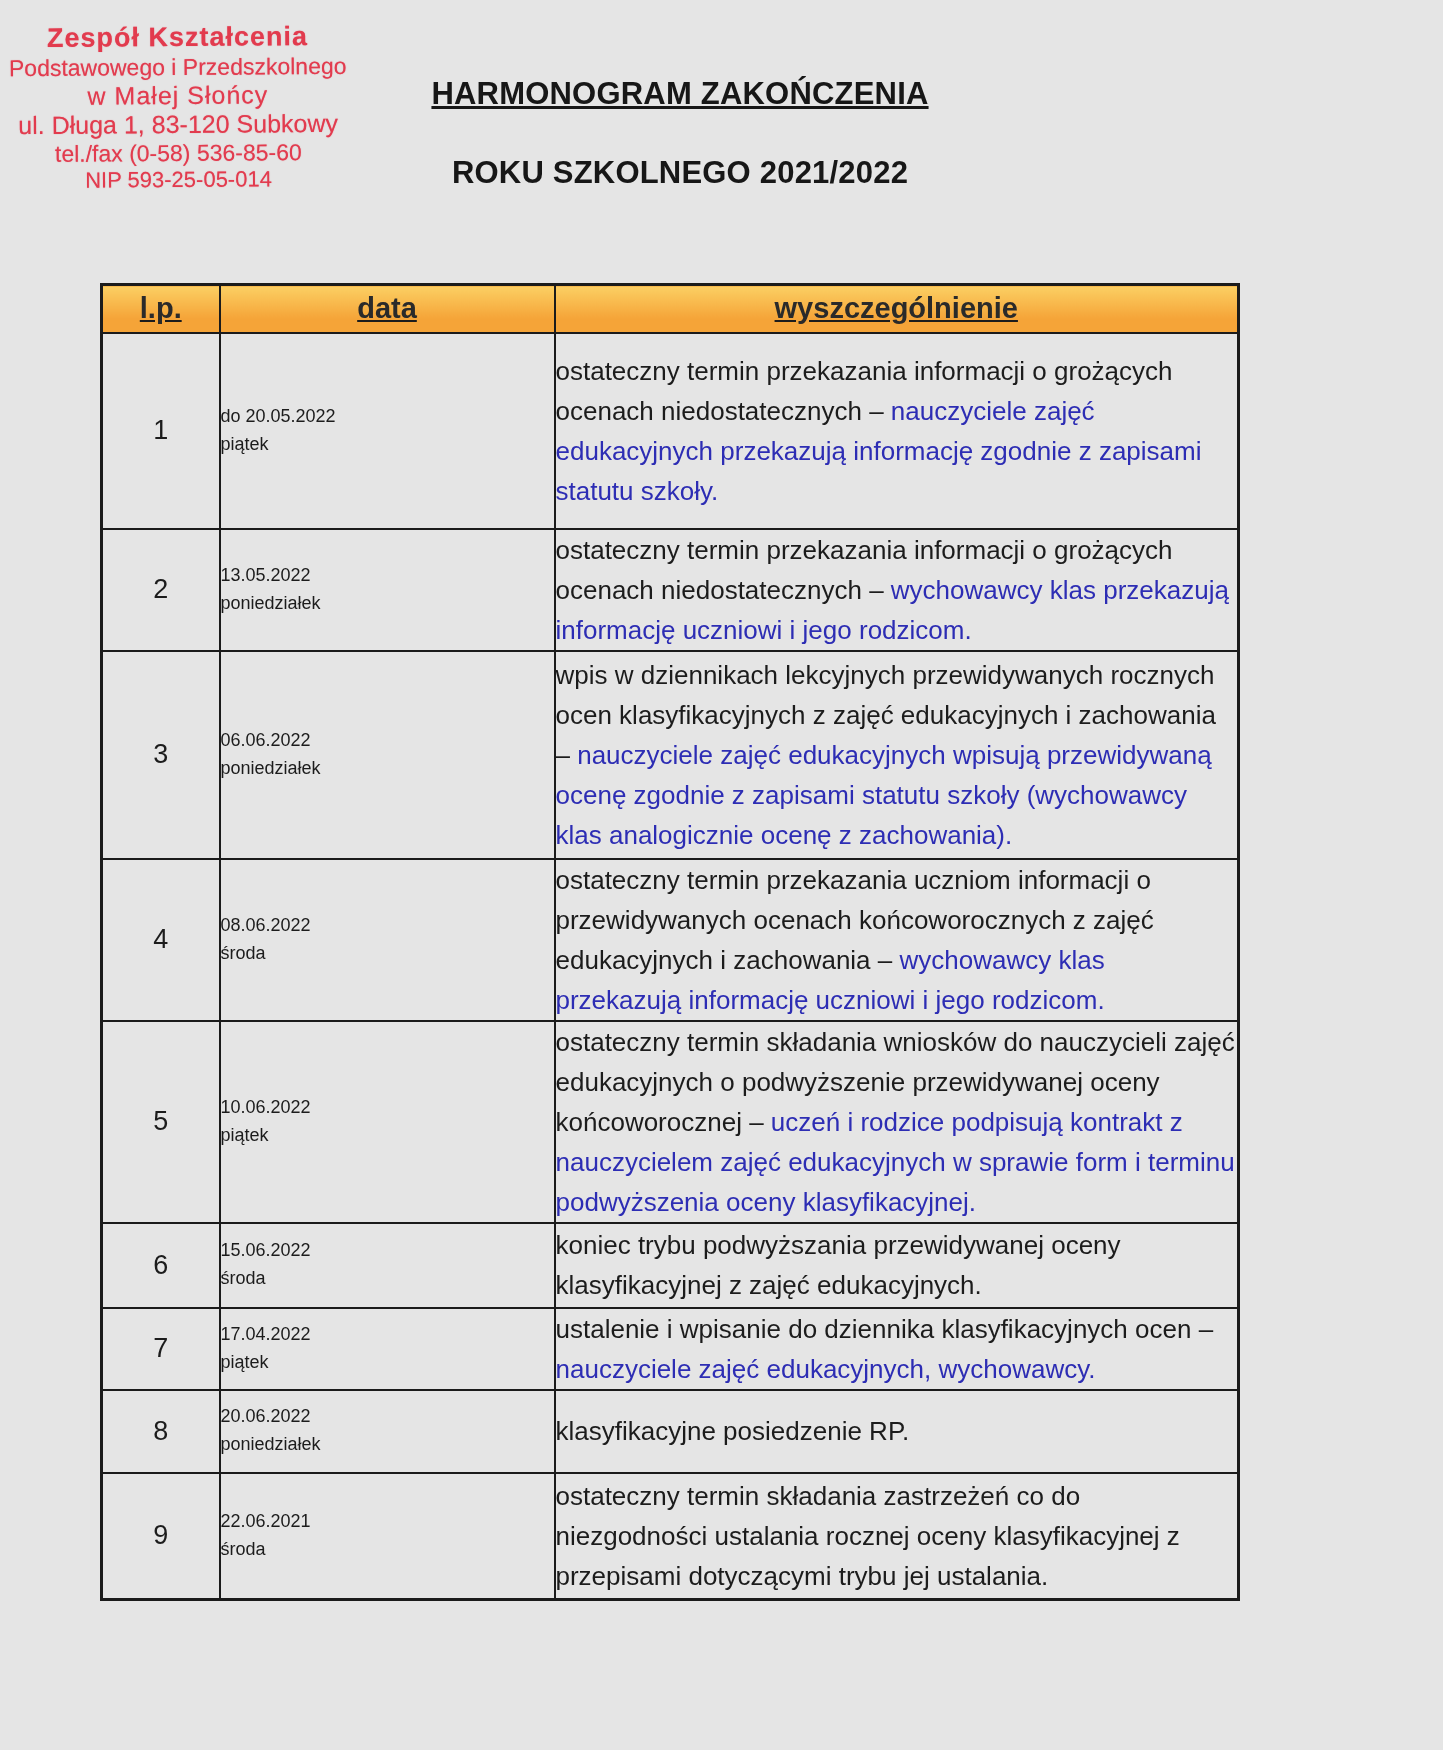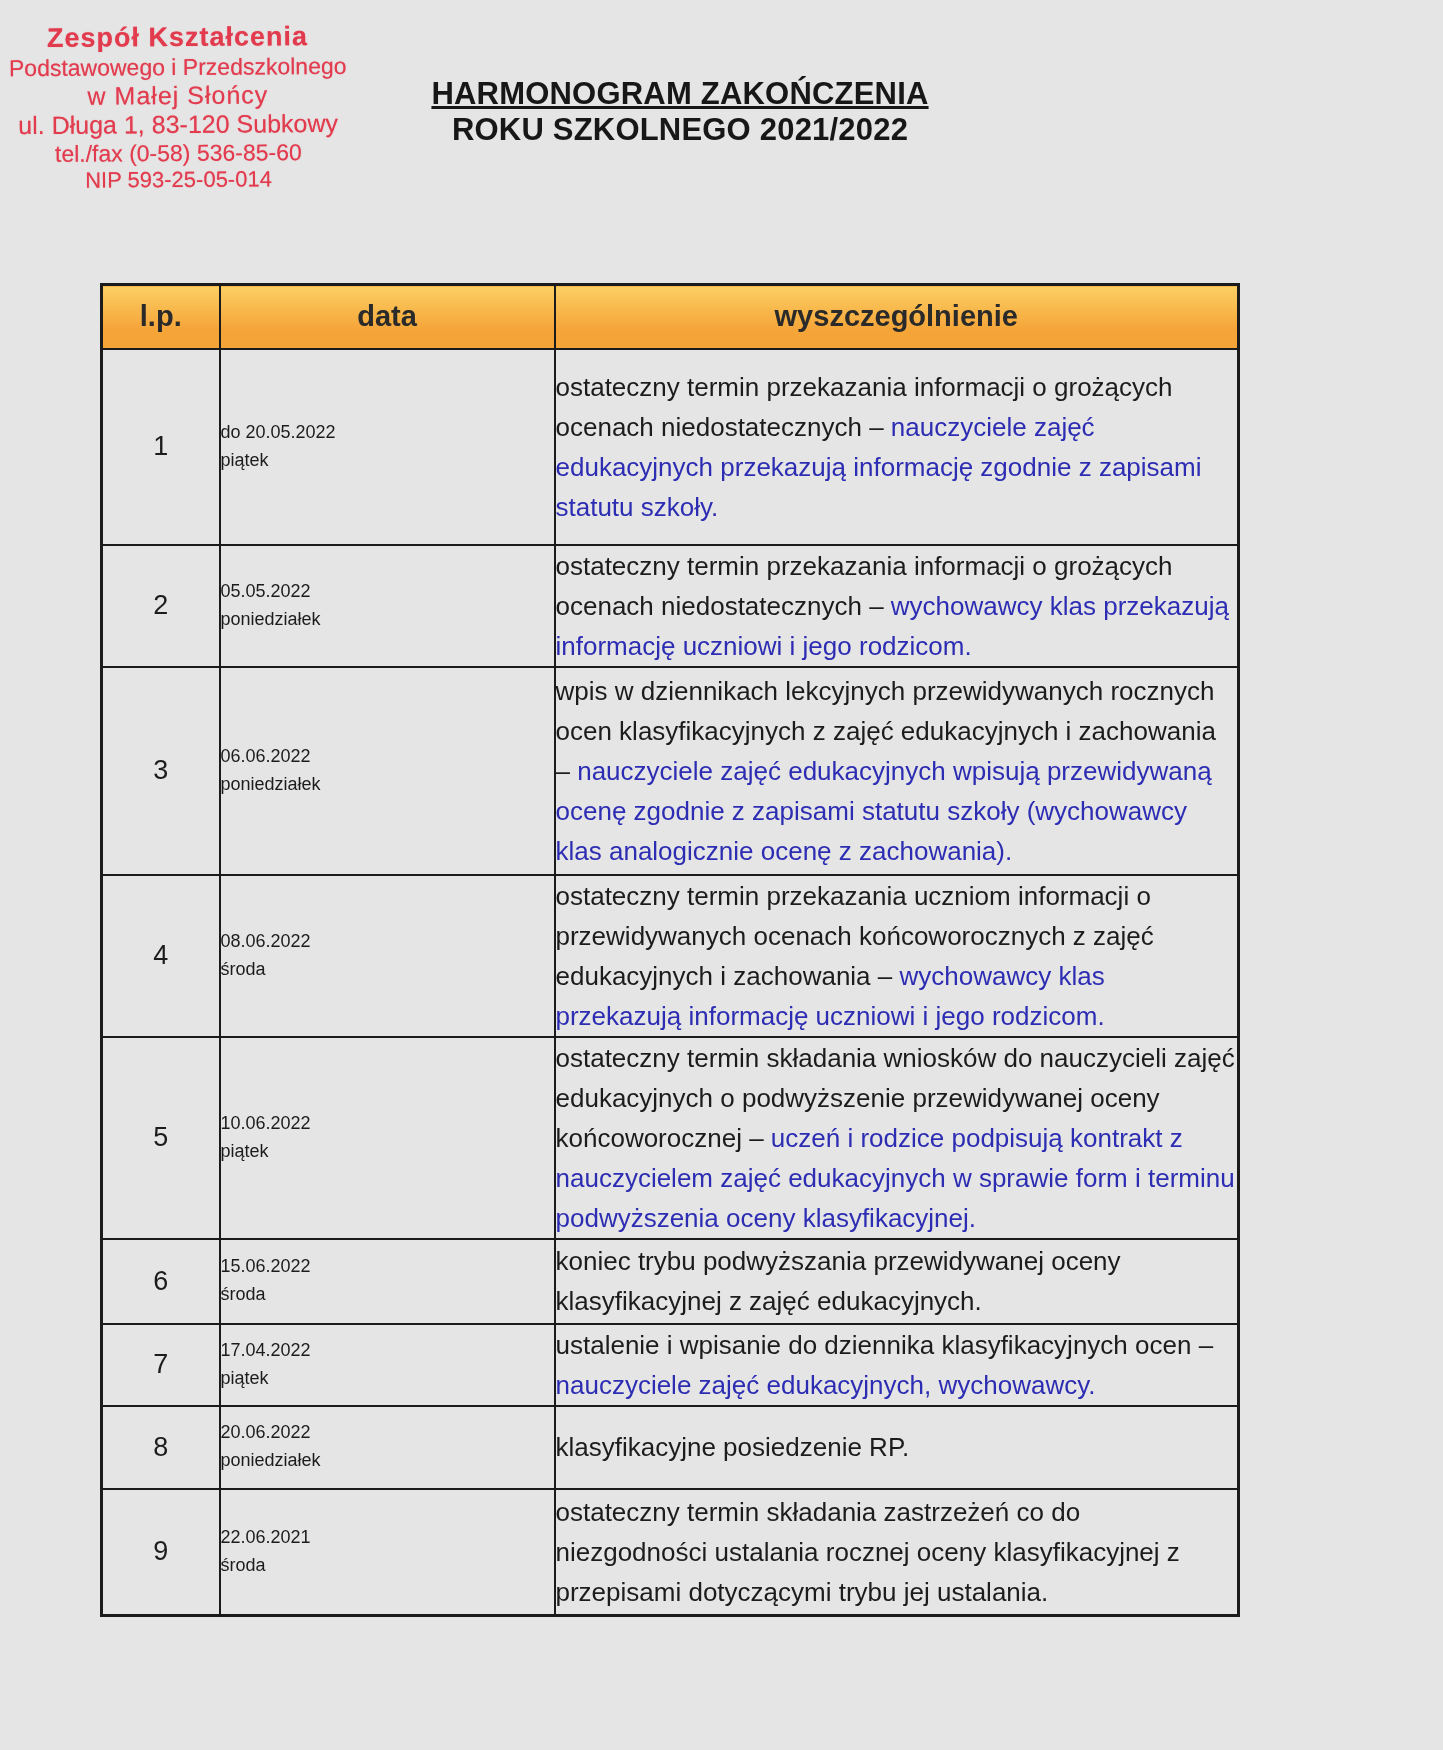--- a/index.html
+++ b/index.html
@@ -45,21 +45,21 @@
   .title-block {
     position: absolute;
     left: 395px;
     top: 76px;
     width: 570px;
     text-align: center;
     font-weight: bold;
     color: #171717;
   }
   .title-line-1 { font-size: 31px; letter-spacing: 0.2px; text-decoration: underline; }
-  .title-line-2 { font-size: 31px; letter-spacing: 0.2px; }
+  .title-line-2 { font-size: 31px; margin-top: 43px; letter-spacing: 0.2px; }
 
   
   table.schedule {
     position: absolute;
     left: 100px;
     top: 283px;
     width: 1137px;
     border-collapse: collapse;
     table-layout: fixed;
     border: 3px solid #1b1b1b;
@@ -67,21 +67,21 @@
   }
   table.schedule col.col-num  { width: 118px; }
   table.schedule col.col-date { width: 335px; }
   table.schedule col.col-desc { width: 684px; }
 
   table.schedule th, table.schedule td {
     border: 2px solid #1b1b1b;
     vertical-align: middle;
     padding: 0;
   }
-  table.schedule thead tr { height: 64px; }
+  table.schedule thead tr { height: 48px; text-decoration: underline; }
   table.schedule th {
     background: linear-gradient(180deg, var(--header-orange-top, #fbcf63) 0%, var(--header-orange-bottom, #f5a438) 70%);
     font-weight: bold;
     font-size: 29px;
     color: #2a2a2a;
     text-align: center;
   }
 
   td.c-num {
     text-align: center;
@@ -147,21 +147,21 @@
         <td class="c-num">1</td>
         <td class="c-date">
           <div>do 20.05.2022</div>
           <div>piątek</div>
         </td>
         <td class="c-desc"><span>ostateczny termin przekazania informacji o grożących ocenach niedostatecznych – </span><span class="blue">nauczyciele zajęć edukacyjnych przekazują informację zgodnie z zapisami statutu szkoły.</span></td>
       </tr>
       <tr>
         <td class="c-num">2</td>
         <td class="c-date">
-          <div>05.05.2022</div>
+          <div>13.05.2022</div>
           <div>poniedziałek</div>
         </td>
         <td class="c-desc"><span>ostateczny termin przekazania informacji o grożących ocenach niedostatecznych – </span><span class="blue">wychowawcy klas przekazują informację uczniowi i jego rodzicom.</span></td>
       </tr>
       <tr>
         <td class="c-num">3</td>
         <td class="c-date">
           <div>06.06.2022</div>
           <div>poniedziałek</div>
         </td>

